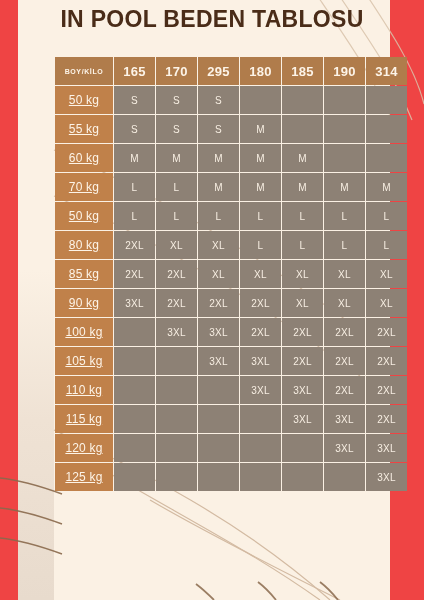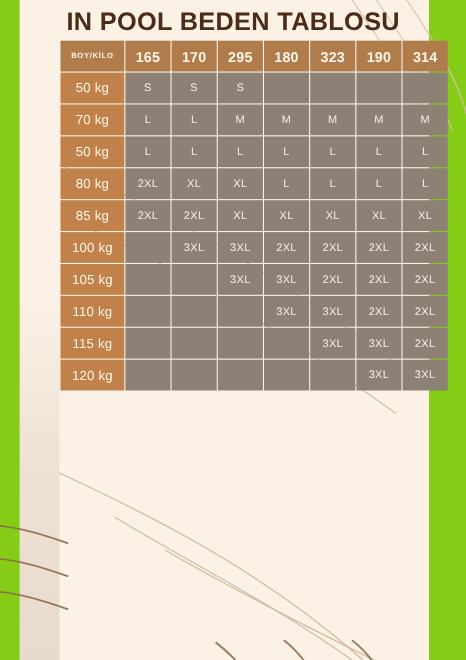--- a/index.html
+++ b/index.html
@@ -11,21 +11,21 @@
     width: 424px;
     height: 600px;
     overflow: hidden;
     font-family: "Liberation Sans", sans-serif;
   }
 
   #poster {
     position: relative;
     width: 424px;
     height: 600px;
-    background: #84cc16;
+    background: #ef4444;
     overflow: hidden;
   }
 
   
   .cream-panel {
     position: absolute;
     left: 18px;
     top: 0;
     width: 372px;
     height: 600px;
@@ -69,20 +69,21 @@
     position: absolute;
     left: 54px;
     top: 36px;
     width: 306px;
   }
   table.size-table {
     border-collapse: separate;
     border-spacing: 1px;
     width: 306px;
     table-layout: fixed;
+    margin-top: 20px;
   }
   table.size-table td,
   table.size-table th {
     height: 28px;
     padding: 0;
     text-align: center;
     vertical-align: middle;
     font-family: "Liberation Sans", sans-serif;
   }
   
@@ -102,20 +103,21 @@
     font-size: 13px;
     font-weight: bold;
     letter-spacing: 0.2px;
   }
   td.weight-cell {
     background: #c0814a;
     color: #fdf4e8;
     font-size: 12px;
     font-weight: normal;
     letter-spacing: 0.2px;
+    text-decoration: underline;
   }
   td.size-cell {
     background: #8d8175;
     color: #f7eee2;
     font-size: 10px;
     letter-spacing: 0.3px;
   }
   td.size-cell.empty {
     color: transparent;
   }
@@ -169,37 +171,57 @@
           <col class="h-col">
           <col class="h-col">
         </colgroup>
       <thead>
         <tr>
           <th class="corner">BOY/KİLO</th>
         <th class="height-head">165</th>
             <th class="height-head">170</th>
             <th class="height-head">295</th>
             <th class="height-head">180</th>
-            <th class="height-head">323</th>
+            <th class="height-head">185</th>
             <th class="height-head">190</th>
             <th class="height-head">314</th>
           </tr>
       </thead>
       <tbody id="table-body">
           <tr>
             <td class="weight-cell">50 kg</td>
             <td class="size-cell">S</td>
             <td class="size-cell">S</td>
             <td class="size-cell">S</td>
             <td class="size-cell empty"></td>
             <td class="size-cell empty"></td>
             <td class="size-cell empty"></td>
             <td class="size-cell empty"></td>
           </tr>
           <tr>
+            <td class="weight-cell">55 kg</td>
+            <td class="size-cell">S</td>
+            <td class="size-cell">S</td>
+            <td class="size-cell">S</td>
+            <td class="size-cell">M</td>
+            <td class="size-cell empty"></td>
+            <td class="size-cell empty"></td>
+            <td class="size-cell empty"></td>
+          </tr>
+          <tr>
+            <td class="weight-cell">60 kg</td>
+            <td class="size-cell">M</td>
+            <td class="size-cell">M</td>
+            <td class="size-cell">M</td>
+            <td class="size-cell">M</td>
+            <td class="size-cell">M</td>
+            <td class="size-cell empty"></td>
+            <td class="size-cell empty"></td>
+          </tr>
+          <tr>
             <td class="weight-cell">70 kg</td>
             <td class="size-cell">L</td>
             <td class="size-cell">L</td>
             <td class="size-cell">M</td>
             <td class="size-cell">M</td>
             <td class="size-cell">M</td>
             <td class="size-cell">M</td>
             <td class="size-cell">M</td>
           </tr>
           <tr>
@@ -226,20 +248,30 @@
             <td class="weight-cell">85 kg</td>
             <td class="size-cell">2XL</td>
             <td class="size-cell">2XL</td>
             <td class="size-cell">XL</td>
             <td class="size-cell">XL</td>
             <td class="size-cell">XL</td>
             <td class="size-cell">XL</td>
             <td class="size-cell">XL</td>
           </tr>
           <tr>
+            <td class="weight-cell">90 kg</td>
+            <td class="size-cell">3XL</td>
+            <td class="size-cell">2XL</td>
+            <td class="size-cell">2XL</td>
+            <td class="size-cell">2XL</td>
+            <td class="size-cell">XL</td>
+            <td class="size-cell">XL</td>
+            <td class="size-cell">XL</td>
+          </tr>
+          <tr>
             <td class="weight-cell">100 kg</td>
             <td class="size-cell empty"></td>
             <td class="size-cell">3XL</td>
             <td class="size-cell">3XL</td>
             <td class="size-cell">2XL</td>
             <td class="size-cell">2XL</td>
             <td class="size-cell">2XL</td>
             <td class="size-cell">2XL</td>
           </tr>
           <tr>
@@ -273,19 +305,29 @@
             <td class="size-cell">2XL</td>
           </tr>
           <tr>
             <td class="weight-cell">120 kg</td>
             <td class="size-cell empty"></td>
             <td class="size-cell empty"></td>
             <td class="size-cell empty"></td>
             <td class="size-cell empty"></td>
             <td class="size-cell empty"></td>
             <td class="size-cell">3XL</td>
+            <td class="size-cell">3XL</td>
+          </tr>
+          <tr>
+            <td class="weight-cell">125 kg</td>
+            <td class="size-cell empty"></td>
+            <td class="size-cell empty"></td>
+            <td class="size-cell empty"></td>
+            <td class="size-cell empty"></td>
+            <td class="size-cell empty"></td>
+            <td class="size-cell empty"></td>
             <td class="size-cell">3XL</td>
           </tr>
         </tbody>
     </table>
   </div>
 
 </div>
 
 </body></html>

